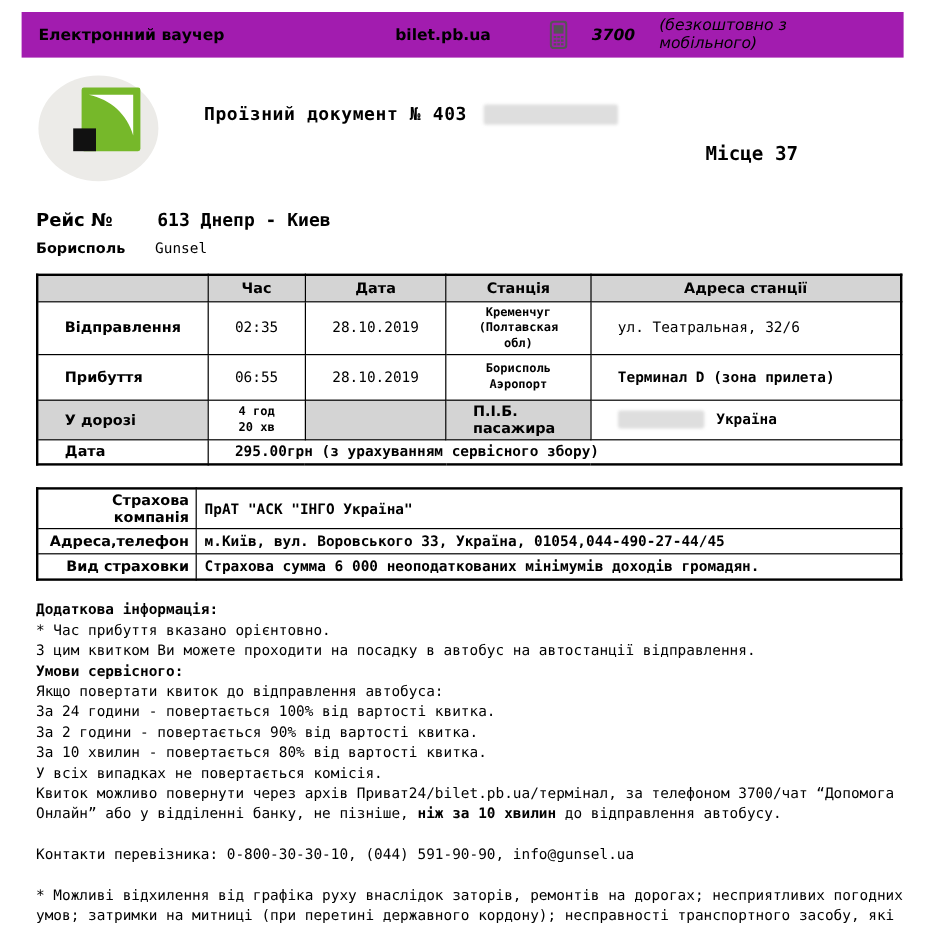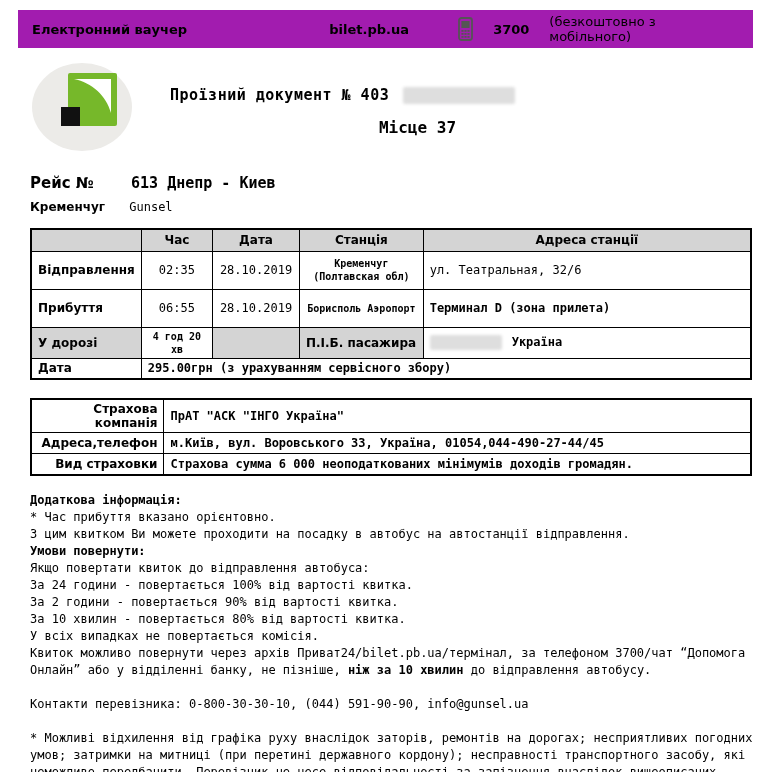--- a/index.html
+++ b/index.html
@@ -17,54 +17,54 @@
   .topbar {
     background: #a21caf;
     height: 38px;
     display: flex; align-items: center;
     padding: 0 14px;
     font-family: "DejaVu Sans", "Liberation Sans", sans-serif;
     font-weight: bold; font-size: 13px;
   }
   .topbar .tb-title { width: 300px; }
   .topbar .tb-site  { width: 130px; }
-  .topbar .tb-phone { display: flex; align-items: center; gap: 20px; }
+  .topbar .tb-phone { display: flex; align-items: center; gap: 20px; font-style: italic; }
   .topbar .tb-phone-note { font-weight: normal; }
 
   
   .logo-row { display: flex; margin-top: 14px; }
   .logo-wrap { width: 104px; height: 90px; flex: 0 0 auto; margin-left: 12px; }
   .title-col { flex: 1; padding-left: 36px; }
   .doc-title {
     margin-top: 24px; font-weight: bold; font-size: 15px;
     letter-spacing: 0.5px; white-space: nowrap;
   }
   .redacted {
     display: inline-block; vertical-align: middle;
     background: #dedede; border-radius: 2px;
     filter: blur(1.5px);
   }
   .redact-docnum { width: 112px; height: 17px; margin-left: 4px; }
   .redact-name   { width: 72px;  height: 15px; margin-right: 10px; }
-  .seat { text-align: center; padding-right: 88px; margin-top: 14px;
+  .seat { text-align: right; padding-right: 88px; margin-top: 14px;
           font-weight: bold; font-size: 16px; }
 
   
   .route { margin-top: 22px; margin-left: 12px; }
   .route-line { font-size: 15px; font-weight: bold; }
   .route-label { font-family: "DejaVu Sans", "Liberation Sans", sans-serif;
                  display: inline-block; width: 92px; }
   .carrier-line { margin-top: 8px; font-size: 12px; }
   .carrier-label { font-family: "DejaVu Sans", "Liberation Sans", sans-serif;
                    font-weight: bold; display: inline-block; width: 92px; }
 
   
   table { border-collapse: collapse; width: 722px; margin-left: 12px; }
   .trip-table { margin-top: 14px; border: 2px solid #000; }
-  .trip-table th, .trip-table td { border: 1px solid #000; padding: 2px 6px; }
+  .trip-table th, .trip-table td { border: 1px solid #000; padding: 2px 22px; }
   .trip-table thead th {
     background: #d4d4d4; height: 22px;
     font-family: "DejaVu Sans", "Liberation Sans", sans-serif;
     font-size: 12px; text-align: center;
   }
   .row-label {
     font-family: "DejaVu Sans", "Liberation Sans", sans-serif;
     font-weight: bold; font-size: 12px; text-align: left; margin-top: 12px;
   }
   .grey-cell { background: #d4d4d4; }
@@ -135,21 +135,21 @@
       <div class="seat">Місце 37</div>
     </div>
   </div>
 
   <div class="route">
     <div class="route-line">
       <span class="route-label">Рейс №</span>
       <span>613 Днепр - Киев</span>
     </div>
     <div class="carrier-line">
-      <span class="carrier-label">Кременчуг</span>
+      <span class="carrier-label">Борисполь</span>
       <span>Gunsel</span>
     </div>
   </div>
 
   <table class="trip-table">
     <colgroup>
       <col style="width:103px">
         <col style="width:72px">
         <col style="width:87px">
       <col style="width:125px">
@@ -213,21 +213,21 @@
         <td class="ins-label">Вид страховки</td>
         <td>Страхова сумма 6 000 неоподаткованих мінімумів доходів громадян.</td>
       </tr>
     </tbody>
   </table>
 
   <div class="info">
     <div class="h">Додаткова інформація:</div>
     <div>* Час прибуття вказано орієнтовно.</div>
     <div>З цим квитком Ви можете проходити на посадку в автобус на автостанції відправлення.</div>
-    <div class="h">Умови повернути:</div>
+    <div class="h">Умови сервісного:</div>
     <div>Якщо повертати квиток до відправлення автобуса:</div>
     <div>За 24 години - повертається 100% від вартості квитка.</div>
     <div>За 2 години - повертається 90% від вартості квитка.</div>
     <div>За 10 хвилин - повертається 80% від вартості квитка.</div>
     <div>У всіх випадках не повертається комісія.</div>
     <div><span>Квиток можливо повернути через архів Приват24/bilet.pb.ua/термінал, за телефоном 3700/чат “Допомога Онлайн” або у відділенні банку, не пізніше, </span><span class="h">ніж за 10 хвилин</span><span> до відправлення автобусу.</span></div>
     <div class="gap"></div>
     <div>Контакти перевізника: 0-800-30-30-10, (044) 591-90-90, info@gunsel.ua</div>
     <div class="gap"></div>
     <div>* Можливі відхилення від графіка руху внаслідок заторів, ремонтів на дорогах; несприятливих погодних умов; затримки на митниці (при перетині державного кордону); несправності транспортного засобу, які неможливо передбачити. Перевізник не несе відповідальності за запізнення внаслідок вищеописаних причин, тому рекомендуємо закладати додатковий час в поїздці при плануванні пересадки на інший рейс або вид транспорту.</div>

